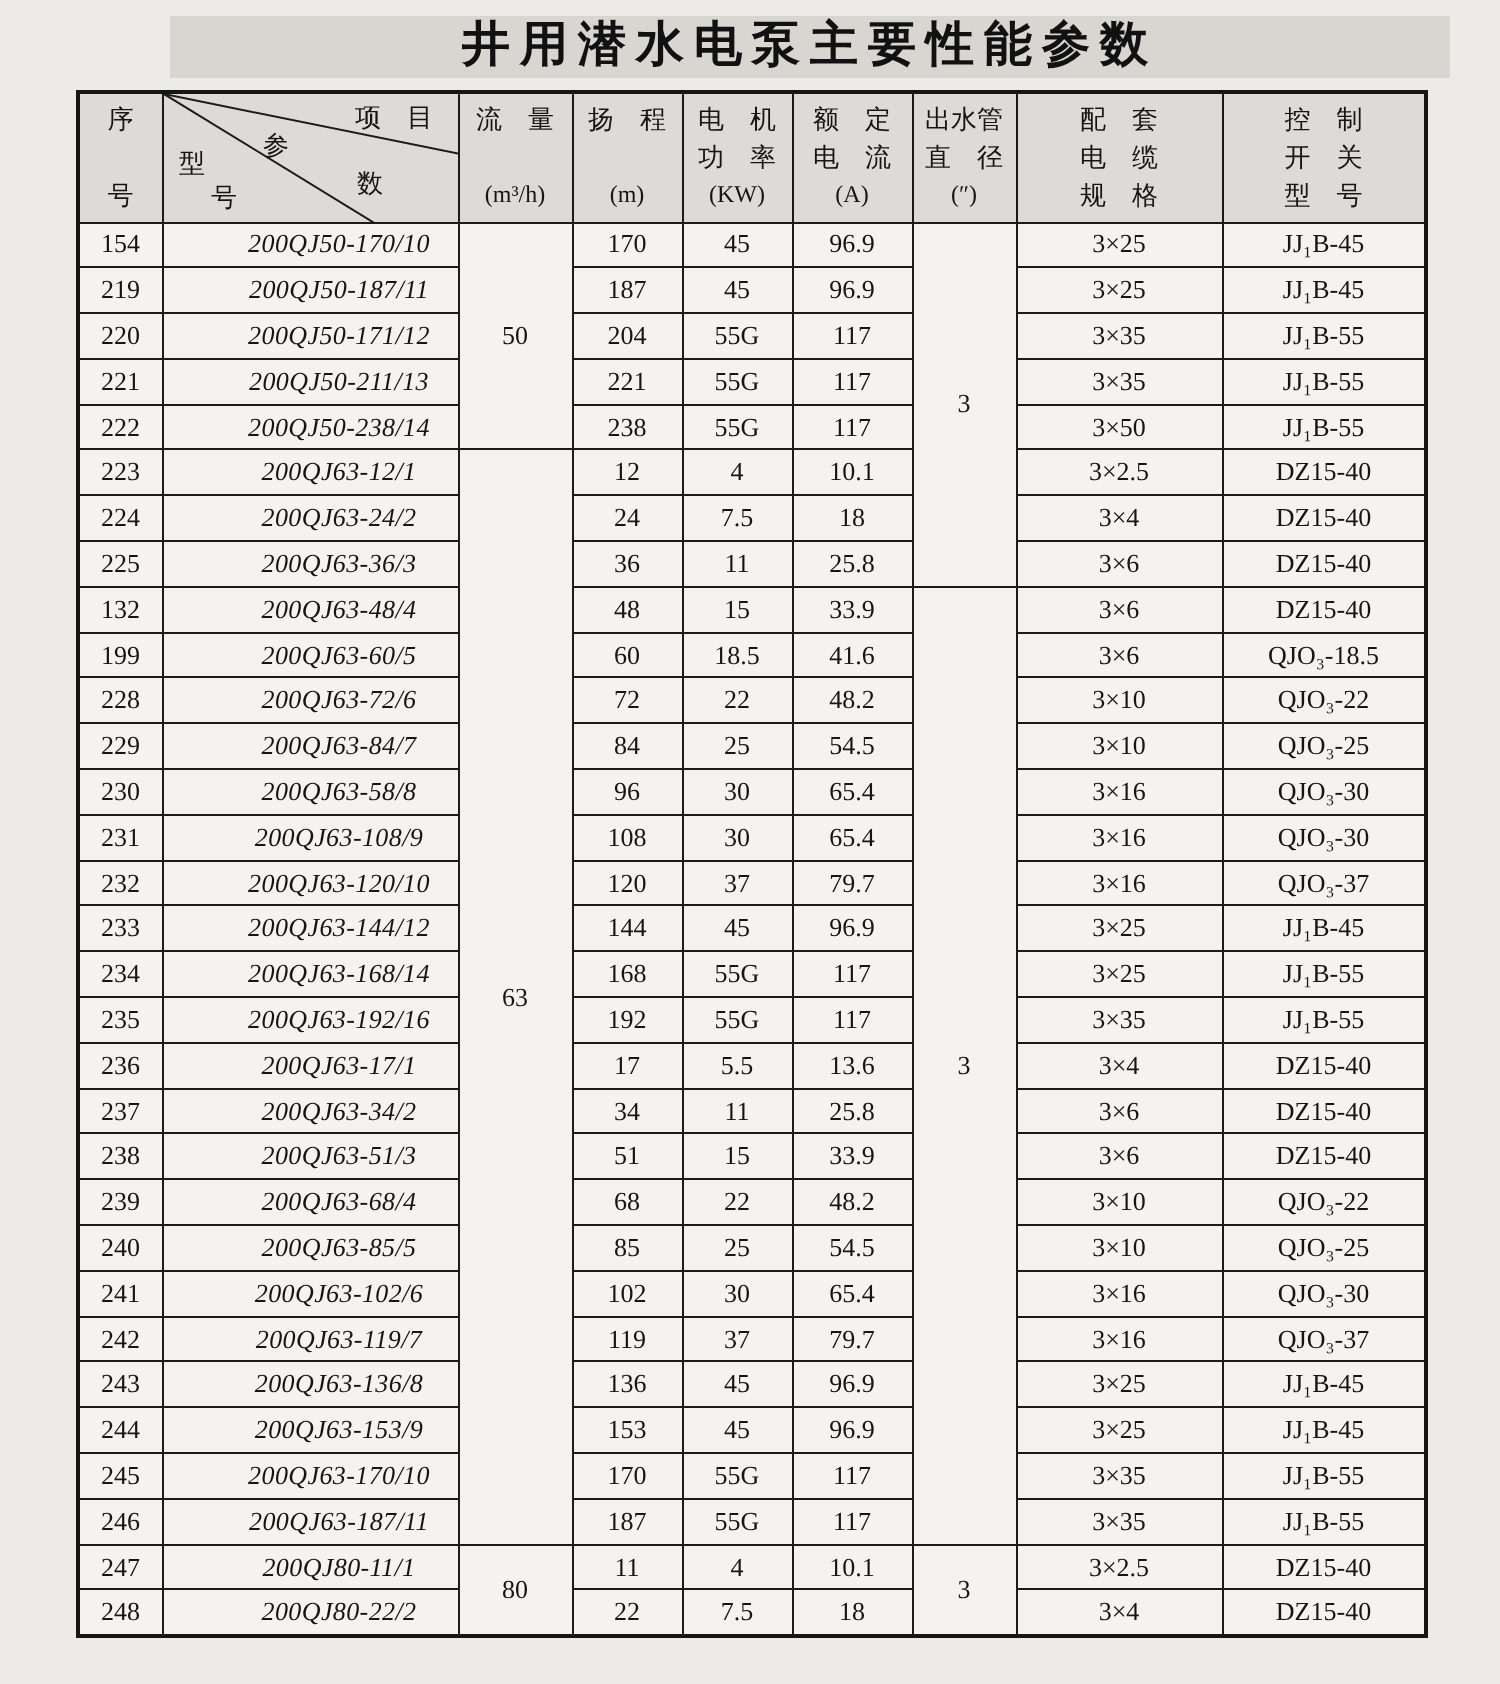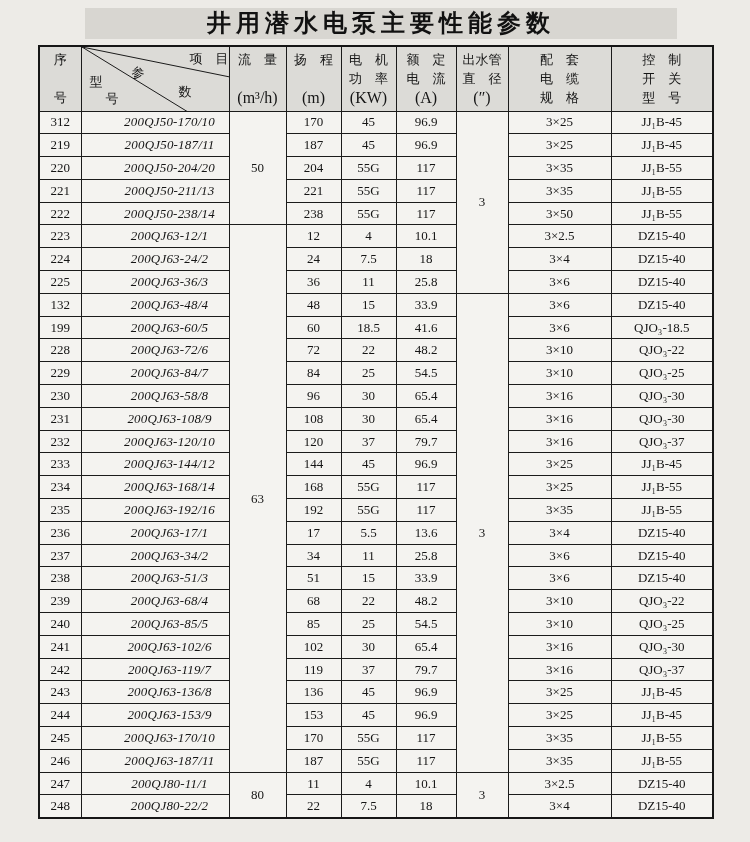--- a/index.html
+++ b/index.html
@@ -2,21 +2,21 @@
 <html><head>
 <meta charset="utf-8">
 <style>
   * { margin:0; padding:0; box-sizing:border-box; }
   body { font-family:"Liberation Serif","DejaVu Serif",serif; }
   .page {
     position:relative; width:750px; height:842px;
     background:#edebe7; overflow:hidden; color:#141414;
   }
   .title-band {
-    position:absolute; left:85px; top:8px; width:592px; height:31px;
+    position:absolute; left:85px; top:8px; width:640px; height:31px;
     background:#d8d6d1; text-align:center;
   }
   .title-band h1 {
     font-size:24px; font-weight:bold; line-height:31px;
     letter-spacing:5px; color:#111;
   }
   table.pump {
     position:absolute; left:38px; top:45px;
     width:674px; border-collapse:collapse; table-layout:fixed;
     border:2px solid #161616; background:#f4f3f0;
@@ -24,25 +24,25 @@
   table.pump th, table.pump td {
     border:1px solid #1b1b1b; text-align:center; vertical-align:middle;
     font-size:13px; color:#151515; overflow:hidden;
   }
   thead tr { height:65px; }
   tbody tr { height:22.8px; }
   th { background:#dcdbd7; font-weight:normal; padding:0; }
   .h-stack { display:flex; flex-direction:column; justify-content:space-between; height:57px; padding:1px 0; }
   .h-stack.three { justify-content:space-between; }
   .h-line { line-height:17px; white-space:nowrap; }
-  .h-unit { font-size:16px; letter-spacing:0;font-family:Liberation Serif, serif; }
+  .h-unit { font-size:12px; letter-spacing:0;font-family:Liberation Serif, serif; }
   .diag-cell { position:relative; padding:0; }
   .diag-cell svg { position:absolute; left:0; top:0; }
   .diag-label { position:absolute; font-size:13px; white-space:nowrap; }
-  .lbl-item  { top:3px;  right:0; }
+  .lbl-item  { top:3px;  right:12px; }
   .lbl-par1  { left:50px; top:17px; }
   .lbl-par2  { left:97px; top:36px; }
   .lbl-mod1  { left:8px;  top:26px; }
   .lbl-mod2  { left:24px; top:43px; }
   td.model { text-align:left; padding-left:29px; letter-spacing:0.2px;font-style:italic; }
   td.merged { font-size:13.5px; }
 </style>
 </head>
 <body>
 
@@ -127,42 +127,42 @@
           <div class="h-stack three">
             <span class="h-line">控　制</span>
             <span class="h-line">开　关</span>
             <span class="h-line">型　号</span>
           </div>
         </th>
       </tr>
     </thead>
     <tbody>
         <tr>
-          <td>312</td>
+          <td>154</td>
           <td class="model">200QJ50-170/10</td>
           <td class="merged" rowspan="5">50</td>
           <td>170</td>
           <td>45</td>
           <td>96.9</td>
           <td class="merged" rowspan="8">3</td>
           <td>3×25</td>
           <td>JJ₁B-45</td>
         </tr>
         <tr>
           <td>219</td>
           <td class="model">200QJ50-187/11</td>
           <td>187</td>
           <td>45</td>
           <td>96.9</td>
           <td>3×25</td>
           <td>JJ₁B-45</td>
         </tr>
         <tr>
           <td>220</td>
-          <td class="model">200QJ50-204/20</td>
+          <td class="model">200QJ50-171/12</td>
           <td>204</td>
           <td>55G</td>
           <td>117</td>
           <td>3×35</td>
           <td>JJ₁B-55</td>
         </tr>
         <tr>
           <td>221</td>
           <td class="model">200QJ50-211/13</td>
           <td>221</td>

